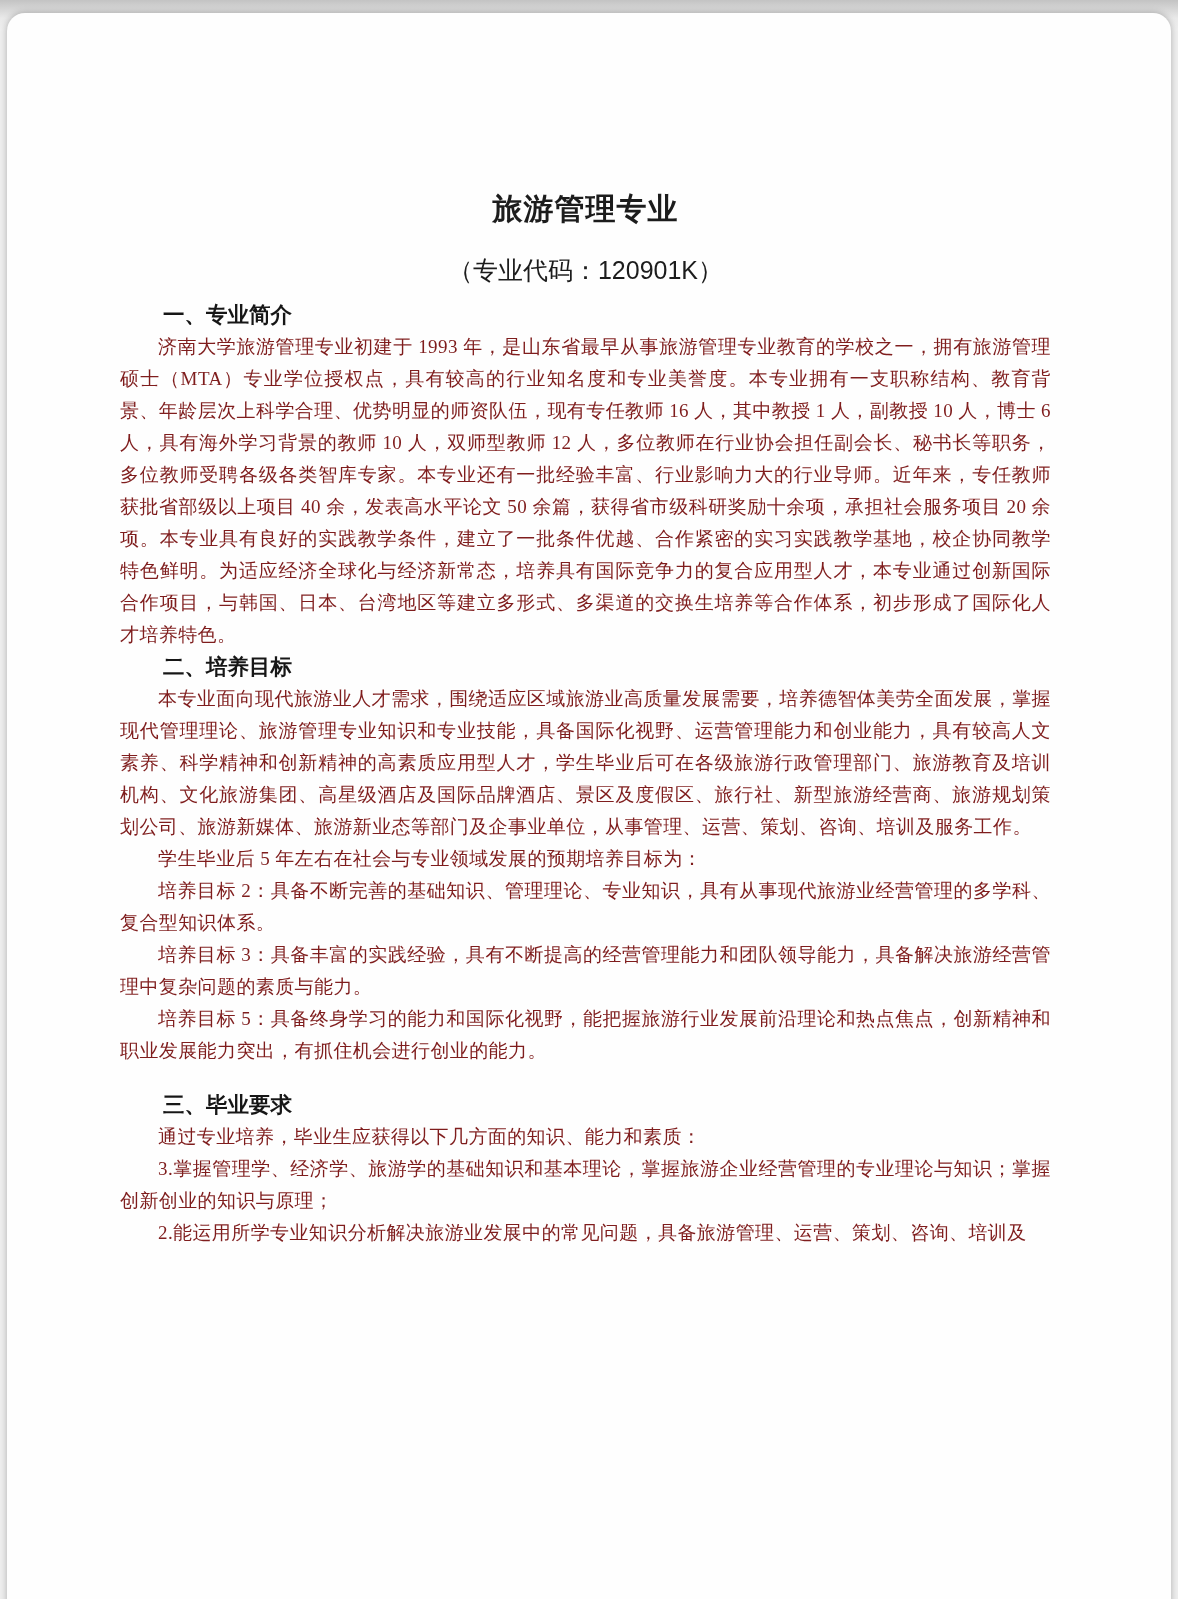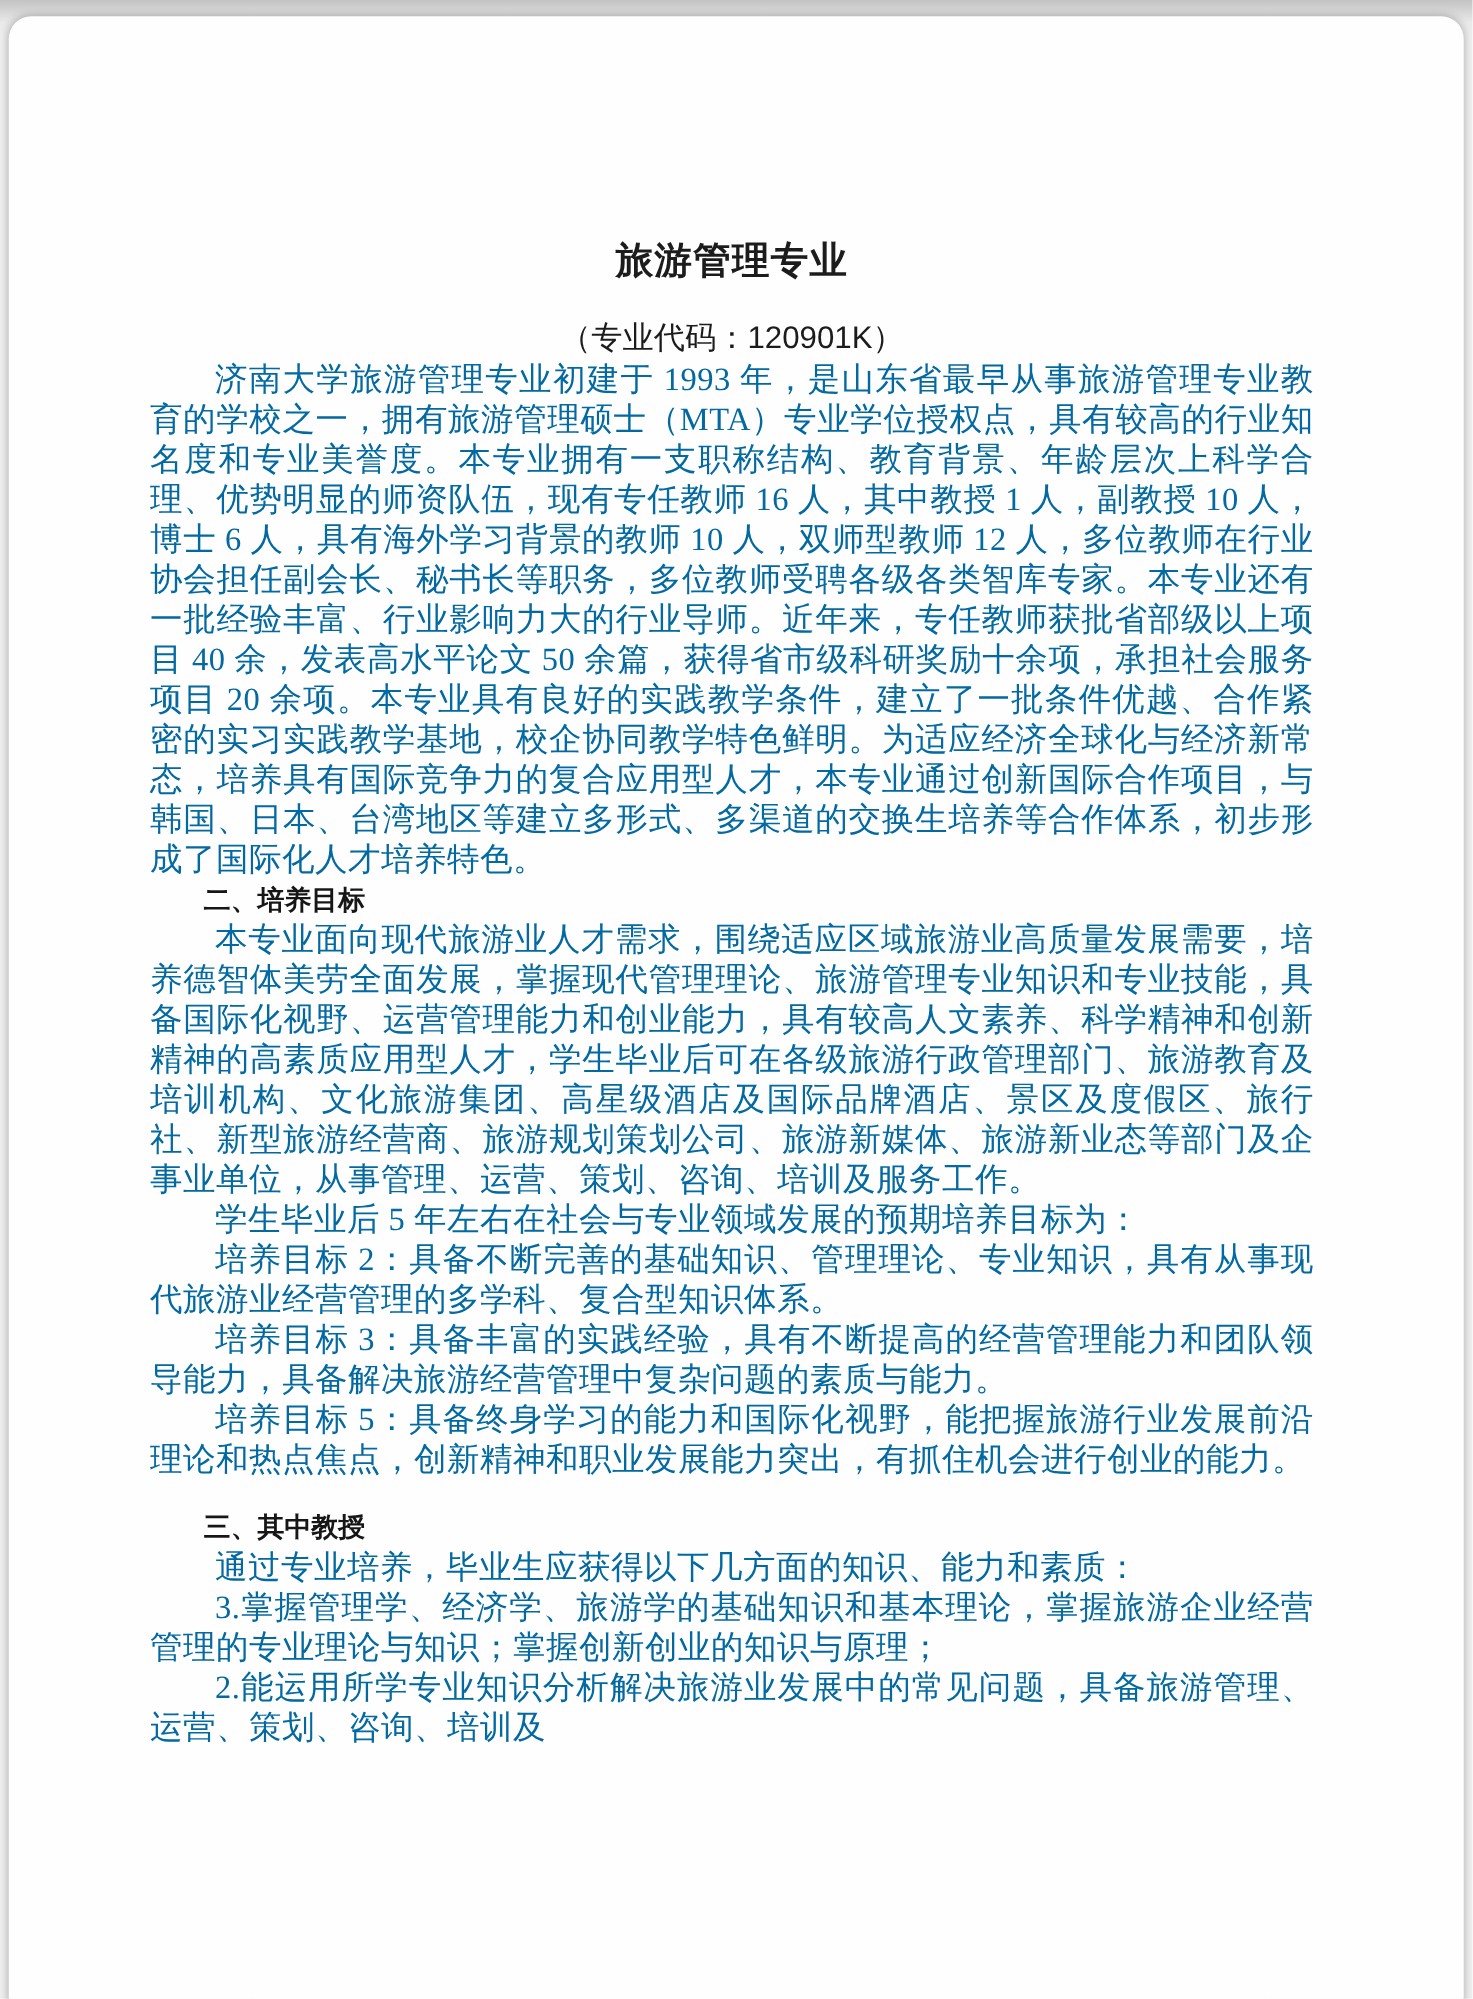--- a/index.html
+++ b/index.html
@@ -56,52 +56,53 @@
     color: #161616;
   }
   .section-heading.first {
     margin-top: 11px;
   }
   .section-heading.spaced {
     margin-top: 22px;
   }
   .para {
     margin: 0;
-    font-size: 26px;
+    font-size: 19px;
     line-height: 32px;
     letter-spacing: 0.4px;
     text-indent: 2em;
     text-align: justify;
     text-align-last: left;
-    color: #0369a1;
+    color: #7f1d1d;
   }
 </style>
 </head>
 <body>
 
 <div class="page">
   <div class="content">
 
     <div class="doc-title">旅游管理专业</div>
     <div class="doc-subtitle">（专业代码：120901K）</div>
 
     <div>
+      <h3 class="section-heading first">一、专业简介</h3>
       <p class="para">济南大学旅游管理专业初建于 1993 年，是山东省最早从事旅游管理专业教育的学校之一，拥有旅游管理硕士（MTA）专业学位授权点，具有较高的行业知名度和专业美誉度。本专业拥有一支职称结构、教育背景、年龄层次上科学合理、优势明显的师资队伍，现有专任教师 16 人，其中教授 1 人，副教授 10 人，博士 6 人，具有海外学习背景的教师 10 人，双师型教师 12 人，多位教师在行业协会担任副会长、秘书长等职务，多位教师受聘各级各类智库专家。本专业还有一批经验丰富、行业影响力大的行业导师。近年来，专任教师获批省部级以上项目 40 余，发表高水平论文 50 余篇，获得省市级科研奖励十余项，承担社会服务项目 20 余项。本专业具有良好的实践教学条件，建立了一批条件优越、合作紧密的实习实践教学基地，校企协同教学特色鲜明。为适应经济全球化与经济新常态，培养具有国际竞争力的复合应用型人才，本专业通过创新国际合作项目，与韩国、日本、台湾地区等建立多形式、多渠道的交换生培养等合作体系，初步形成了国际化人才培养特色。</p>
     </div>
 
     <div>
       <h3 class="section-heading">二、培养目标</h3>
       <p class="para">本专业面向现代旅游业人才需求，围绕适应区域旅游业高质量发展需要，培养德智体美劳全面发展，掌握现代管理理论、旅游管理专业知识和专业技能，具备国际化视野、运营管理能力和创业能力，具有较高人文素养、科学精神和创新精神的高素质应用型人才，学生毕业后可在各级旅游行政管理部门、旅游教育及培训机构、文化旅游集团、高星级酒店及国际品牌酒店、景区及度假区、旅行社、新型旅游经营商、旅游规划策划公司、旅游新媒体、旅游新业态等部门及企事业单位，从事管理、运营、策划、咨询、培训及服务工作。</p>
       <p class="para">学生毕业后 5 年左右在社会与专业领域发展的预期培养目标为：</p>
       <p class="para">培养目标 2：具备不断完善的基础知识、管理理论、专业知识，具有从事现代旅游业经营管理的多学科、复合型知识体系。</p>
       <p class="para">培养目标 3：具备丰富的实践经验，具有不断提高的经营管理能力和团队领导能力，具备解决旅游经营管理中复杂问题的素质与能力。</p>
       <p class="para">培养目标 5：具备终身学习的能力和国际化视野，能把握旅游行业发展前沿理论和热点焦点，创新精神和职业发展能力突出，有抓住机会进行创业的能力。</p>
     </div>
 
     <div>
-      <h3 class="section-heading spaced">三、其中教授</h3>
+      <h3 class="section-heading spaced">三、毕业要求</h3>
       <p class="para">通过专业培养，毕业生应获得以下几方面的知识、能力和素质：</p>
       <p class="para">3.掌握管理学、经济学、旅游学的基础知识和基本理论，掌握旅游企业经营管理的专业理论与知识；掌握创新创业的知识与原理；</p>
       <p class="para">2.能运用所学专业知识分析解决旅游业发展中的常见问题，具备旅游管理、运营、策划、咨询、培训及</p>
     </div>
 
   </div>
 </div>
 
 </body></html>

